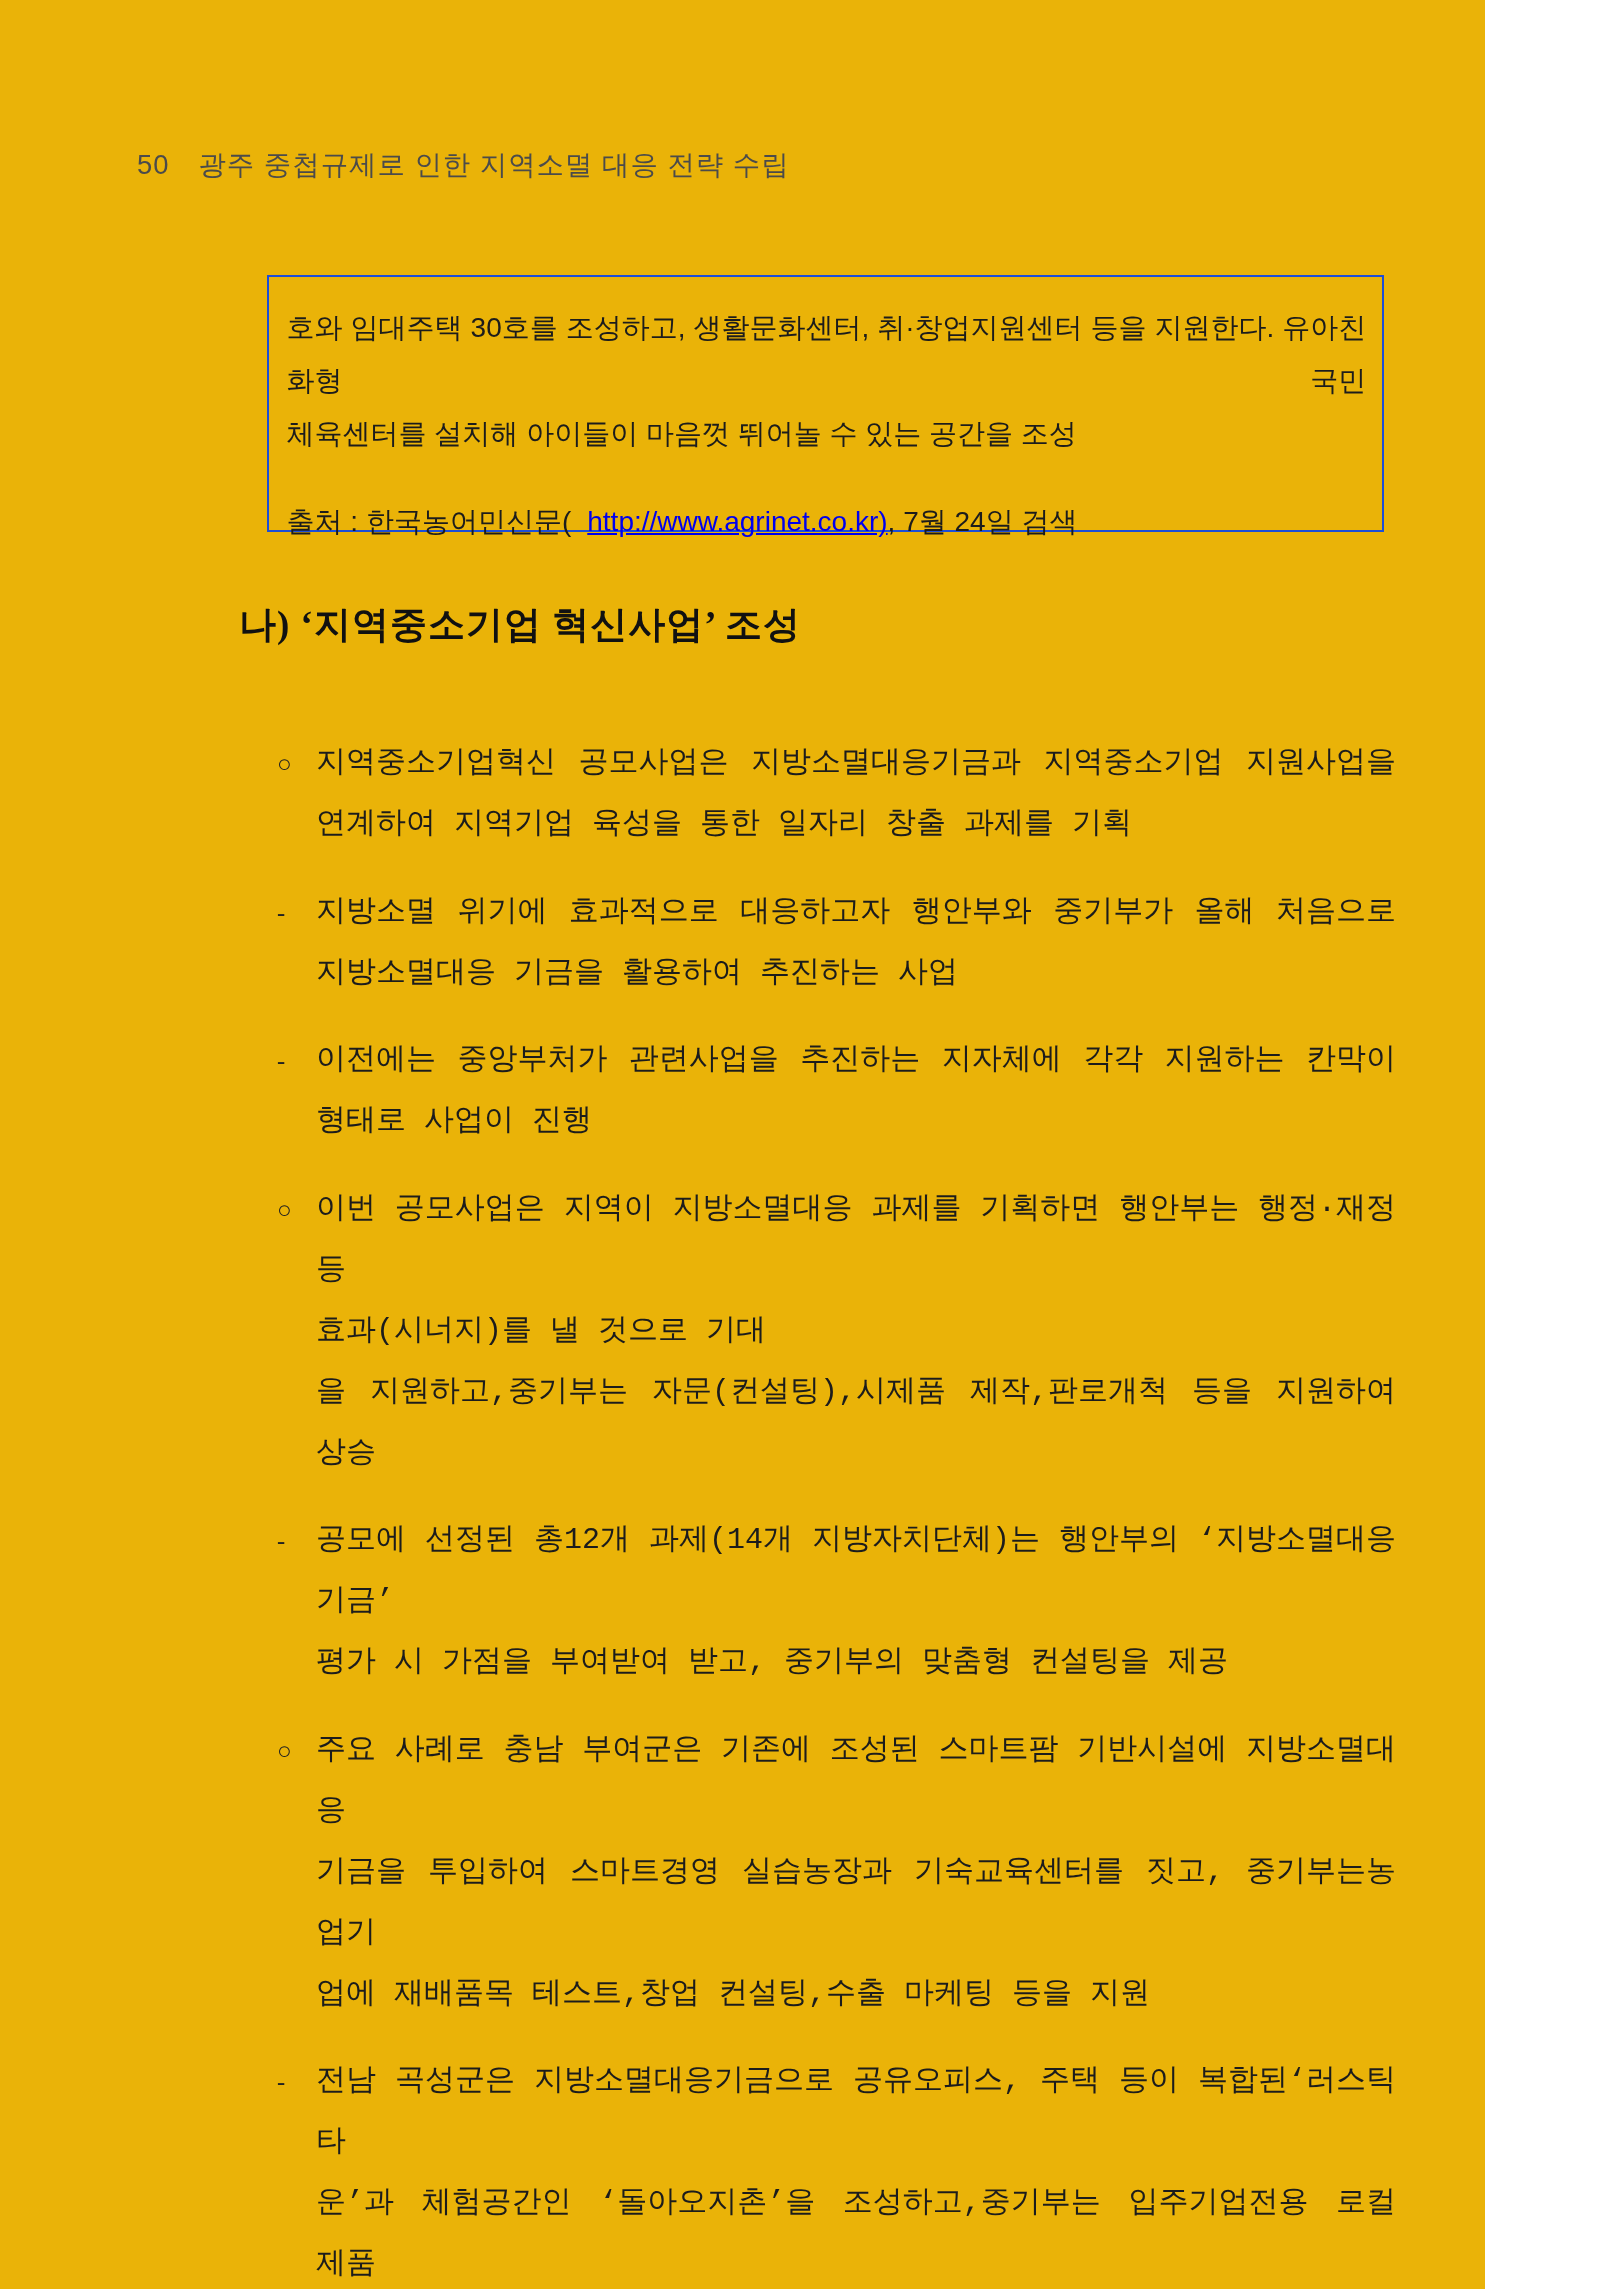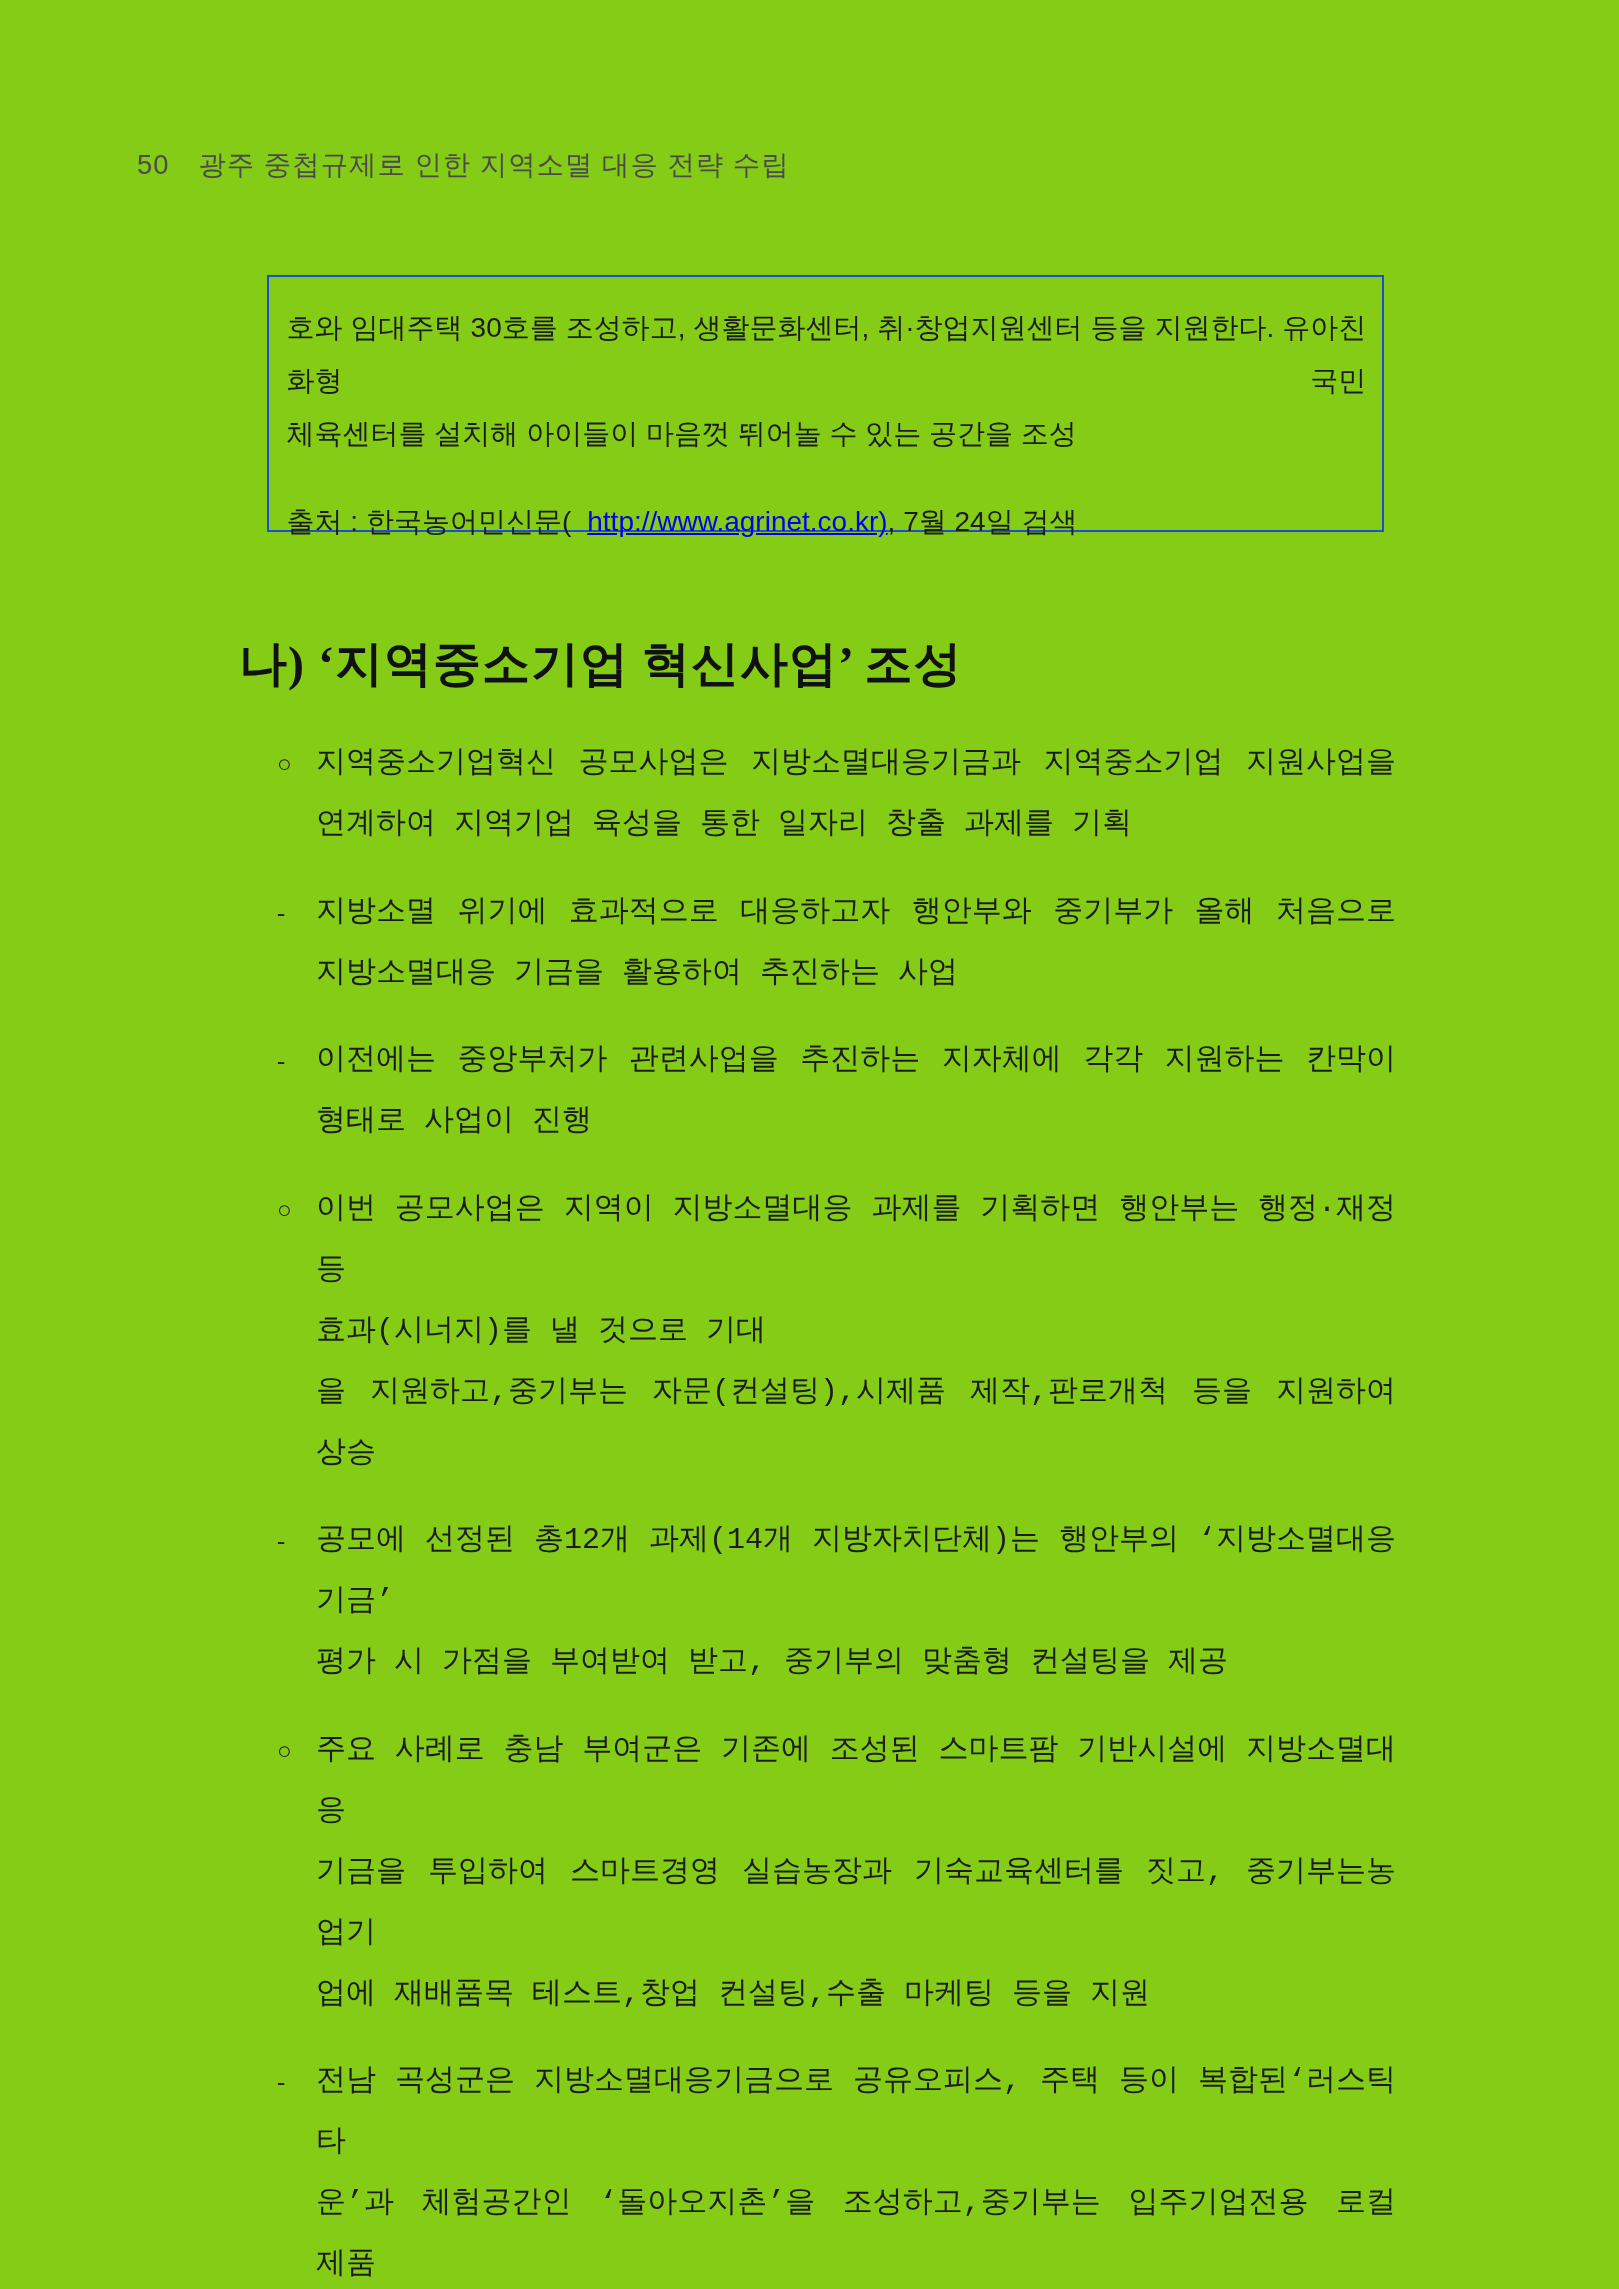--- a/index.html
+++ b/index.html
@@ -1,19 +1,19 @@
 <!DOCTYPE html>
 <html lang="ko" style="--link-color: #0000ee; --text-color: #1c1c1c; --header-color: #4b4b4b;"><head>
 <meta charset="utf-8">
 <style>
   html,body { margin:0; padding:0; background:#ffffff; }
   .page {
     position:relative;
-    width:1619px; height:2290px;
-    background:#84cc16;
+    width:1485px; height:2290px;
+    background:#eab308;
     font-family:"Liberation Serif", serif;
     color:var(--text-color,#1c1c1c);
     overflow:hidden;
   }
   
   .page-header {
     position:absolute; left:137px; top:147px;
     font-family:"Liberation Sans", sans-serif;
     font-size:27.4px; color:var(--header-color,#4b4b4b);
     white-space:nowrap; letter-spacing:1px;
@@ -33,24 +33,24 @@
   .just { text-align:justify; text-align-last:justify; }
   .quote-source { margin-top:35px; line-height:53px; }
   .link {
     color:var(--link-color,#0000ee);
     text-decoration:underline;
     cursor:pointer;
     margin-left:16px;
   }
   
   .section-heading {
-    position:absolute; left:239px; top:632px;
+    position:absolute; left:239px; top:600px;
     margin:0;
     font-family:"Liberation Serif", serif;
-    font-size:48px; font-weight:bold;
+    font-size:37px; font-weight:bold;
     letter-spacing:1px; white-space:nowrap;
     color:#111;
   }
   
   .bullets {
     position:absolute; left:277px; top:733px;
     width:1119px;
     font-size:30px;
   }
   .bullet { display:flex; margin-bottom:26.5px; }

